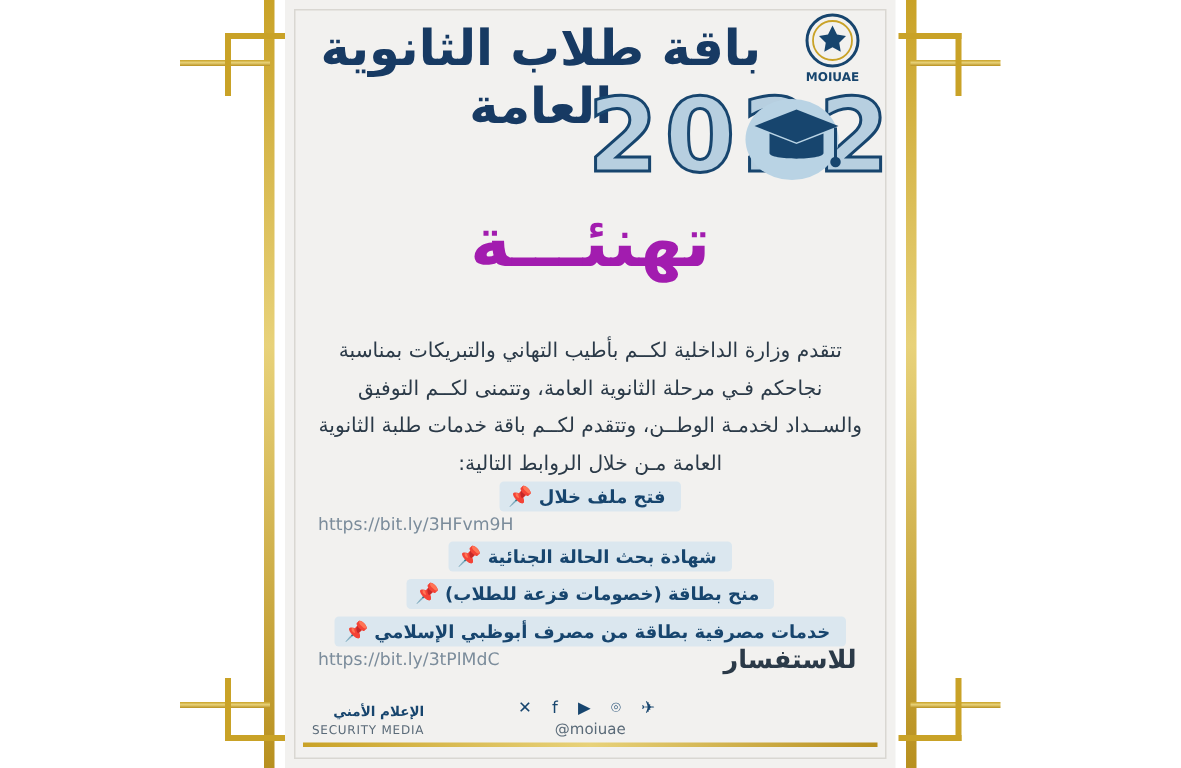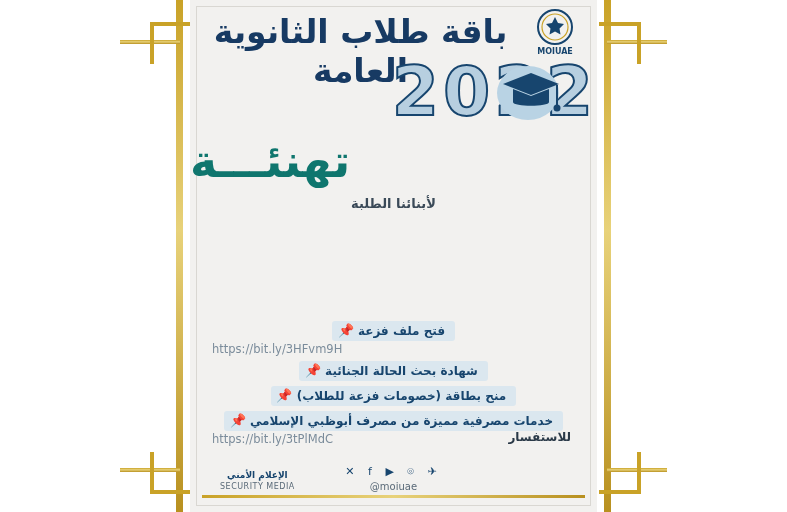--- a/index.html
+++ b/index.html
@@ -82,22 +82,22 @@
   .cap{
     position:absolute;right:28px;top:62px;width:78px;height:62px;
   }
   .cap .circle{
     position:absolute;left:6px;top:4px;width:62px;height:54px;border-radius:50%;
     background:#b9d3e4;
   }
 
   
   .congrats{
-    position:absolute;left:0;right:0;top:138px;text-align:left;
-    color:#0f766e;font-size:46px;font-weight:bold;line-height:1;
+    position:absolute;left:0;right:0;top:138px;text-align:center;
+    color:#a21caf;font-size:46px;font-weight:bold;line-height:1;
     letter-spacing:2px;
   }
   .congrats-sub{
     position:absolute;left:0;right:0;top:196px;text-align:center;
     color:#3b4a58;font-size:13px;font-weight:bold;
   }
 
   
   .para{
     position:absolute;left:22px;right:22px;top:222px;
@@ -135,21 +135,21 @@
     font-size:11.5px;
     direction:ltr;
     text-align:left;
     margin-top:1px;
     font-family:"DejaVu Sans","Liberation Sans",sans-serif;
   }
 
   
   .inquiry-label{
     position:absolute;right:26px;top:430px;
-    color:#2b3a48;font-size:12px;font-weight:bold;
+    color:#2b3a48;font-size:17px;font-weight:bold;
   }
   .inquiry-number{
     position:absolute;right:22px;top:446px;
     color:#c9a227;
     font-size:34px;
     font-weight:bold;
     letter-spacing:1px;
     font-family:"DejaVu Sans","Liberation Sans",sans-serif;
     text-shadow:0 1px 0 #b8901f;
   }
@@ -168,21 +168,21 @@
   .social .icons{
     display:inline-block;
     color:#17456e;
     font-size:11px;
     letter-spacing:5px;
   }
   .handle{
     display:block;color:#5a6a78;font-size:10px;margin-top:2px;direction:ltr;
   }
   .sec-media{
-    position:absolute;left:30px;bottom:20px;text-align:center;direction:rtl;
+    position:absolute;left:18px;bottom:20px;text-align:right;direction:rtl;
     color:#5a6a78;font-size:8px;line-height:11px;
   }
   .sec-media .ar{color:#17456e;font-weight:bold;font-size:9px;}
   .sec-media .en{letter-spacing:.5px;}
 </style>
 </head>
 <body>
 
 <div id="poster">
 
@@ -219,29 +219,29 @@
       <div class="circle"></div>
       <svg width="78" height="62" viewBox="0 0 78 62" style="position:absolute;left:0;top:0;">
         <path d="M12 22 L40 11 L68 22 L40 33 Z" fill="#17456e"></path>
         <path d="M22 27 L22 40 C22 45 58 45 58 40 L58 27 L40 34 Z" fill="#17456e"></path>
         <line x1="66" y1="23" x2="66" y2="44" stroke="#17456e" stroke-width="2"></line>
         <circle cx="66" cy="46" r="3.5" fill="#17456e"></circle>
       </svg>
     </div>
 
     <div class="congrats">تهنئـــة</div>
-    <div class="congrats-sub">لأبنائنا الطلبة</div>
-
+
+    <div class="para">تتقدم وزارة الداخلية لكــم بأطيب التهاني والتبريكات بمناسبة نجاحكم فـي مرحلة الثانوية العامة، وتتمنى لكــم التوفيق والســداد لخدمـة الوطــن، وتتقدم لكــم باقة خدمات طلبة الثانوية العامة مـن خلال الروابط التالية:</div>
 
     <div class="links">
 
       <div class="link-row">
         <span class="link-label">
           <span class="pin">📌</span>
-          <span>فتح ملف فزعة</span>
+          <span>فتح ملف خلال</span>
         </span>
         <span class="link-url">https://bit.ly/3HFvm9H</span>
       </div>
 
       <div class="link-row">
         <span class="link-label">
           <span class="pin">📌</span>
           <span>شهادة بحث الحالة الجنائية</span>
         </span>
       </div>
@@ -249,21 +249,21 @@
       <div class="link-row">
         <span class="link-label">
           <span class="pin">📌</span>
           <span>منح بطاقة (خصومات فزعة للطلاب)</span>
         </span>
       </div>
 
       <div class="link-row">
         <span class="link-label">
           <span class="pin">📌</span>
-          <span>خدمات مصرفية مميزة من مصرف أبوظبي الإسلامي</span>
+          <span>خدمات مصرفية بطاقة من مصرف أبوظبي الإسلامي</span>
         </span>
         <span class="link-url">https://bit.ly/3tPlMdC</span>
       </div>
 
     </div>
 
     <div class="inquiry-label">للاستفسار</div>
 
     <div class="footer">
       <div class="social">

